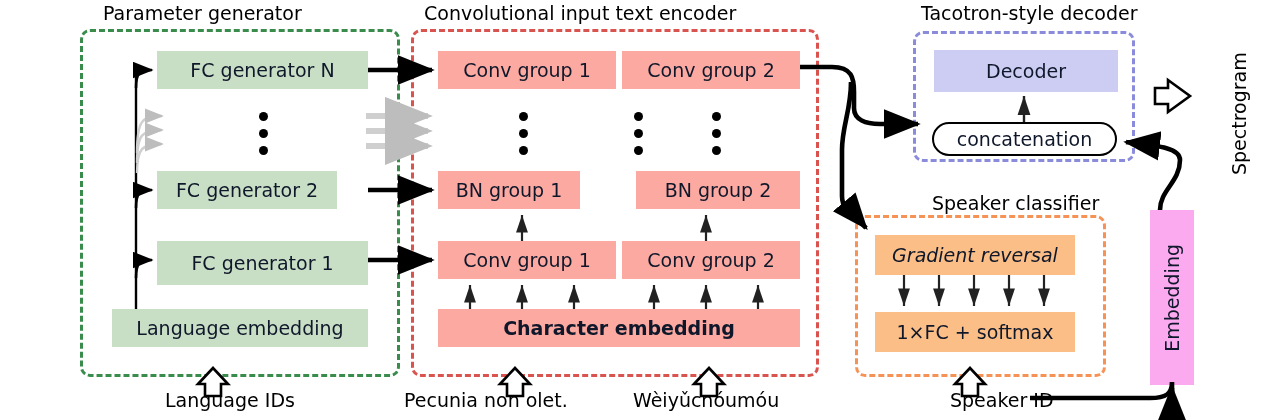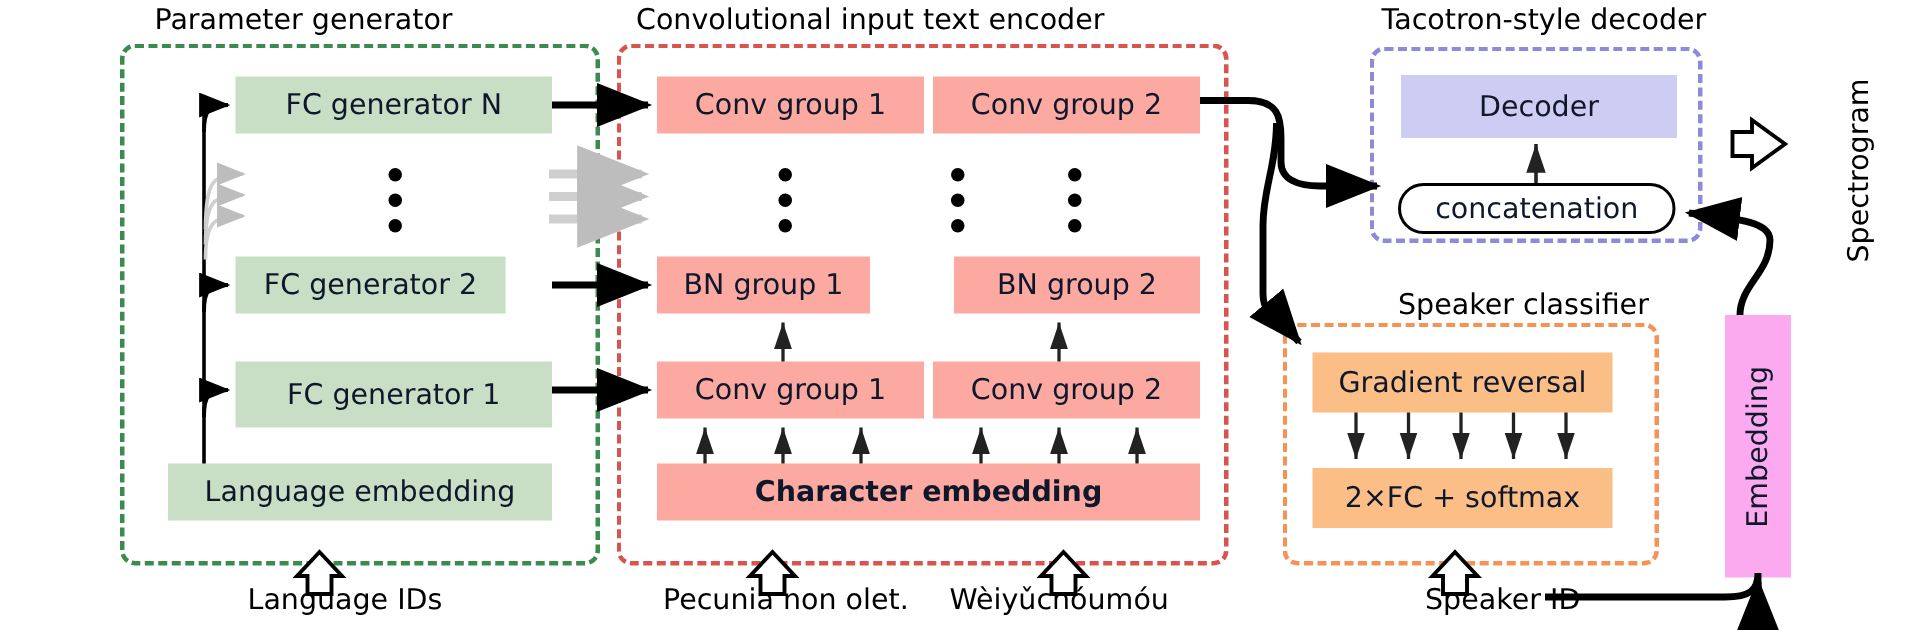--- a/index.html
+++ b/index.html
@@ -58,31 +58,31 @@
   <div class="dot" style="left:634px;top:112px;"></div>
   <div class="dot" style="left:634px;top:129px;"></div>
   <div class="dot" style="left:634px;top:146px;"></div>
   <div class="dot" style="left:712px;top:112px;"></div>
   <div class="dot" style="left:712px;top:129px;"></div>
   <div class="dot" style="left:712px;top:146px;"></div>
 
   <div class="node purple" style="left:934px;top:50px;width:184px;height:42px;">Decoder</div>
   <div class="node pill" style="left:932px;top:122px;width:185px;height:34px;">concatenation</div>
 
-  <div class="node orange" style="left:875px;top:235px;width:200px;height:40px;">Gradient reversal</div>
-  <div class="node orange" style="left:875px;top:312px;width:200px;height:40px;">2×FC + softmax</div>
+  <div class="node orange" style="left:875px;top:235px;width:200px;height:40px;font-style:italic;">Gradient reversal</div>
+  <div class="node orange" style="left:875px;top:312px;width:200px;height:40px;">1×FC + softmax</div>
 
   <div class="node pinkv" style="left:1150px;top:210px;width:44px;height:175px;">
     <span class="vtext">Embedding</span>
   </div>
 
   <div class="lbl vtext" style="left:1228px;top:10px;height:165px;">Spectrogram</div>
 
   <div class="lbl" style="left:165px;top:389px;">Language IDs</div>
-  <div class="lbl" style="left:442px;top:389px;">Pecunia non olet.</div>
+  <div class="lbl" style="left:404px;top:389px;">Pecunia non olet.</div>
   <div class="lbl" style="left:633px;top:389px;">Wèiyǔchóumóu</div>
   <div class="lbl" style="left:916px;top:389px;margin-left:34px;">Speaker ID</div>
 
   <svg class="lay" viewBox="0 0 1280 420">
     <defs>
       <marker id="ah" markerWidth="9" markerHeight="9" refX="7.4" refY="3.2" orient="auto">
         <path d="M0,0 L8,3.2 L0,6.4 z" fill="#000"></path>
       </marker>
       <marker id="ahs" markerWidth="9" markerHeight="9" refX="7.6" refY="3" orient="auto">
         <path d="M0,0.4 L8,3 L0,5.6 z" fill="#222"></path>

